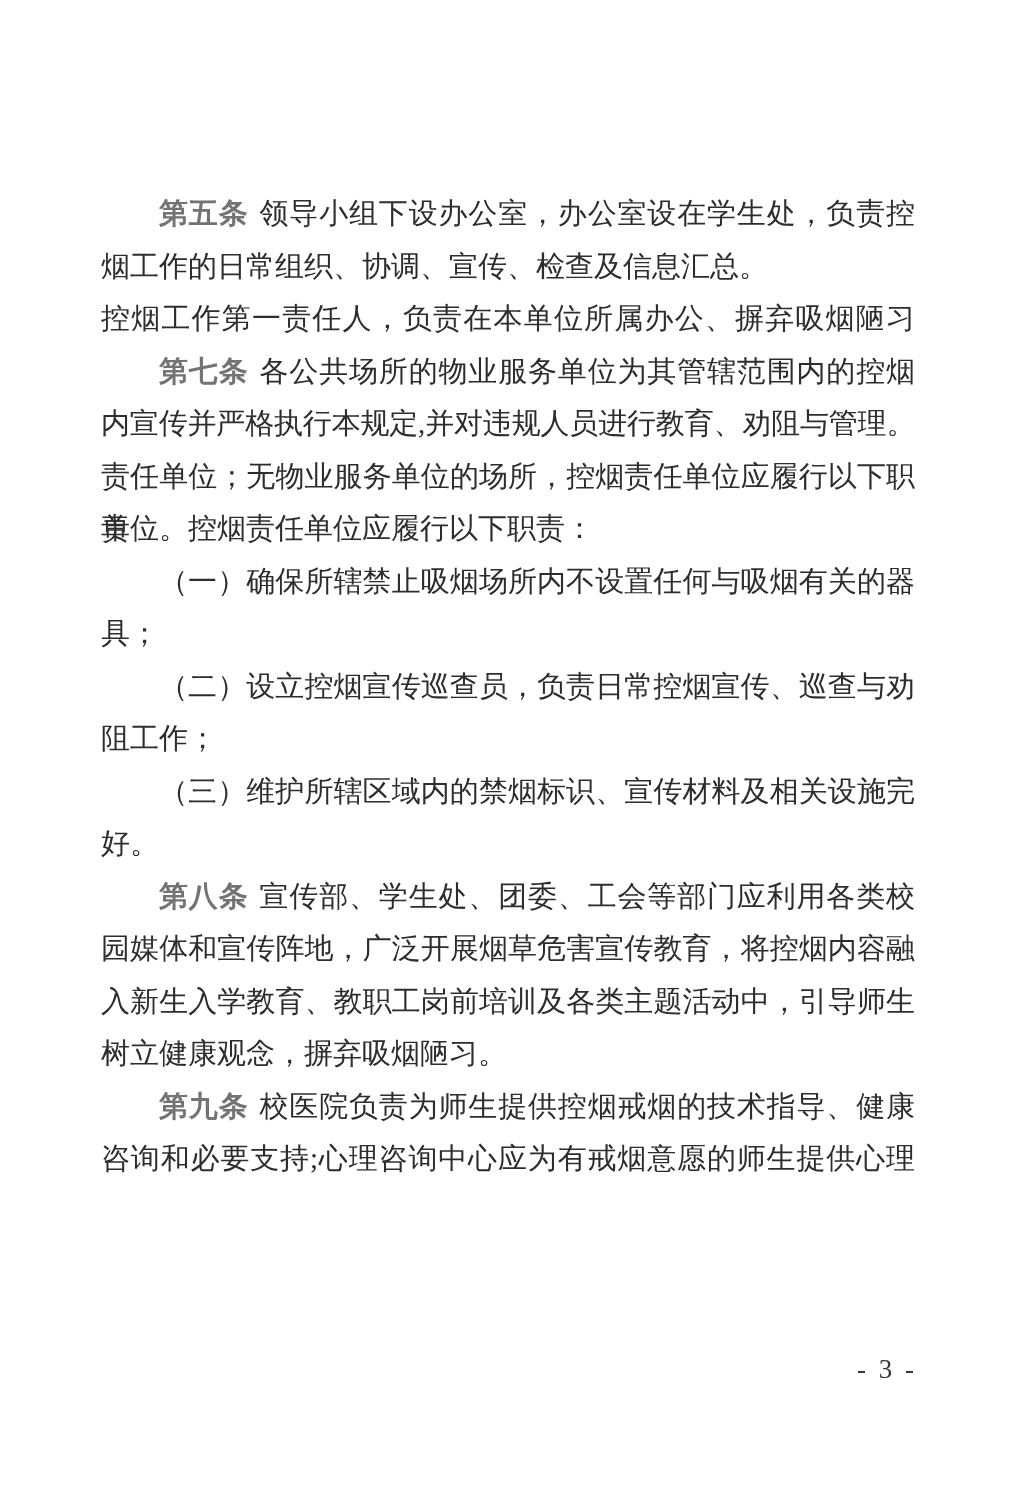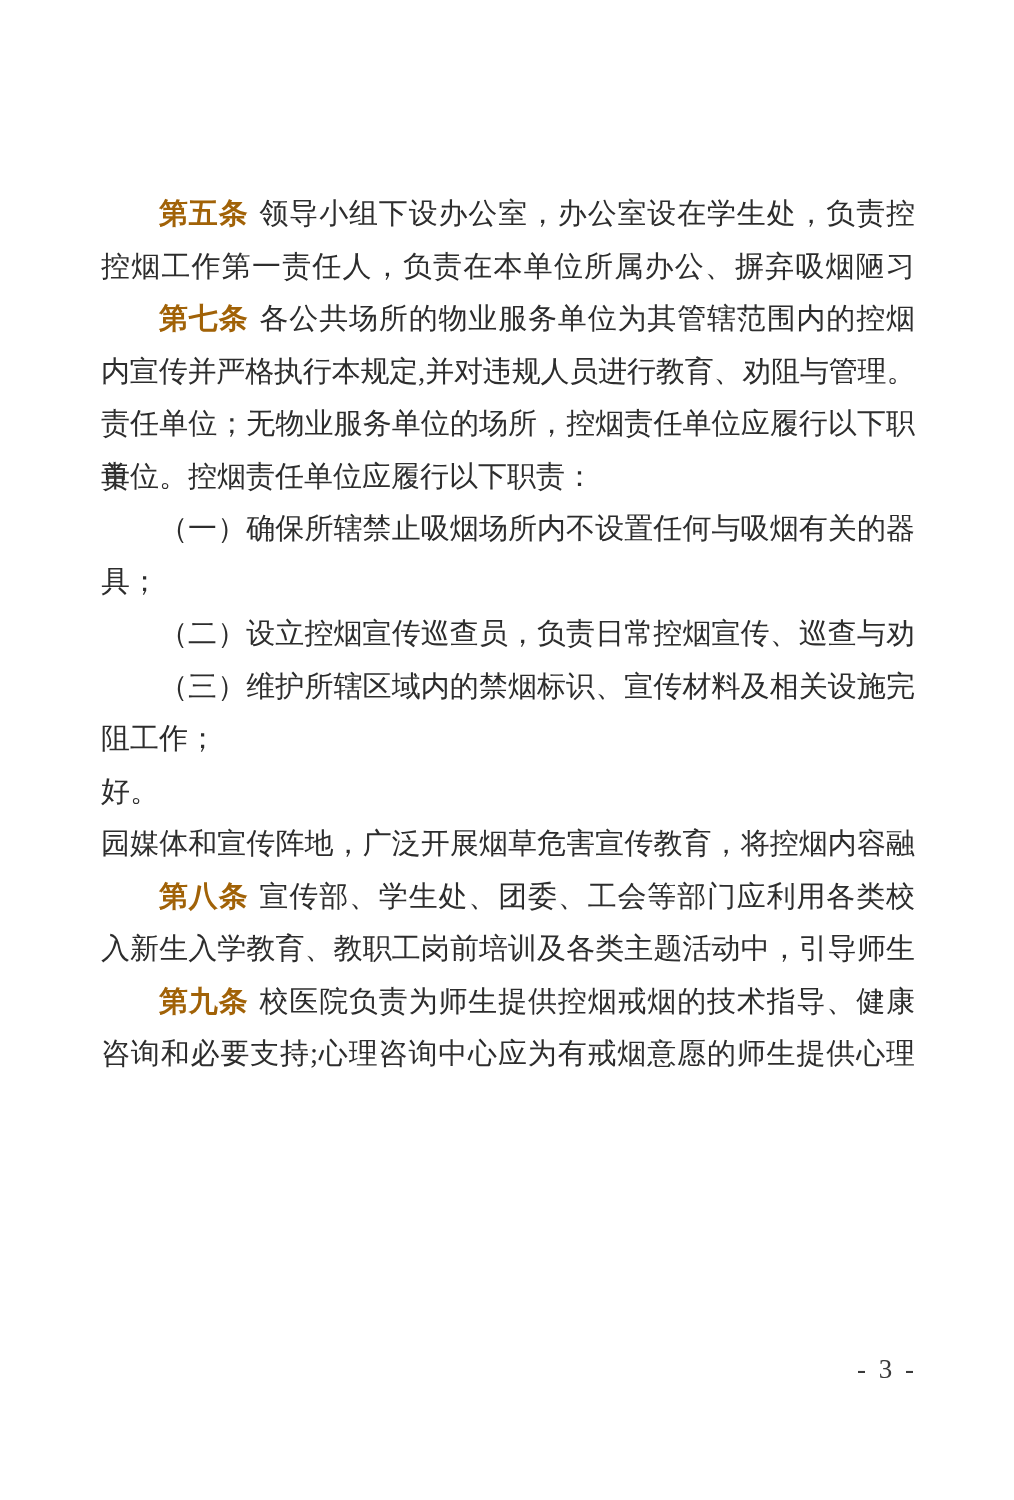--- a/index.html
+++ b/index.html
@@ -37,21 +37,21 @@
     text-align-last: justify;
   }
   .line.indent {
     text-indent: 2em;
   }
   .line.tight {
     letter-spacing: -0.45px;
   }
   .art {
     font-weight: 700;
-    color: #a16207;
+    color: #737373;
     margin-right: 0.38em;
     font-family: Liberation Serif, serif;
   }
   .pagenum {
     position: absolute;
     top: 1354px;
     right: 97px;
     font-size: 27px;
     color: #3a3a3a;
     letter-spacing: 3px;
@@ -59,50 +59,52 @@
 </style>
 </head>
 <body>
 
 <div class="page">
 
   <div class="doc-body">
 
     <div class="line indent full"><b class="art">第五条</b><span>领导小组下设办公室，办公室设在学生处，负责控</span></div>
 
+    <div class="line"><span>烟工作的日常组织、协调、宣传、检查及信息汇总。</span></div>
 
 
     <div class="line full"><span>控烟工作第一责任人，负责在本单位所属办公、摒弃吸烟陋习</span></div>
 
     <div class="line indent full"><b class="art">第七条</b><span>各公共场所的物业服务单位为其管辖范围内的控烟</span></div>
 
     <div class="line full tight"><span>内宣传并严格执行本规定,并对违规人员进行教育、劝阻与管理。</span></div>
 
     <div class="line full"><span>责任单位；无物业服务单位的场所，控烟责任单位应履行以下职责</span></div>
 
     <div class="line"><span>单位。控烟责任单位应履行以下职责：</span></div>
 
     <div class="line indent full"><span>（一）确保所辖禁止吸烟场所内不设置任何与吸烟有关的器</span></div>
 
     <div class="line"><span>具；</span></div>
 
     <div class="line indent full"><span>（二）设立控烟宣传巡查员，负责日常控烟宣传、巡查与劝</span></div>
 
+    <div class="line"><span>阻工作；</span></div>
+
     <div class="line indent full"><span>（三）维护所辖区域内的禁烟标识、宣传材料及相关设施完</span></div>
-
-    <div class="line"><span>阻工作；</span></div>
 
     <div class="line"><span>好。</span></div>
 
+    <div class="line indent full"><b class="art">第八条</b><span>宣传部、学生处、团委、工会等部门应利用各类校</span></div>
+
     <div class="line full"><span>园媒体和宣传阵地，广泛开展烟草危害宣传教育，将控烟内容融</span></div>
-
-    <div class="line indent full"><b class="art">第八条</b><span>宣传部、学生处、团委、工会等部门应利用各类校</span></div>
 
     <div class="line full"><span>入新生入学教育、教职工岗前培训及各类主题活动中，引导师生</span></div>
 
+    <div class="line"><span>树立健康观念，摒弃吸烟陋习。</span></div>
 
     <div class="line indent full"><b class="art">第九条</b><span>校医院负责为师生提供控烟戒烟的技术指导、健康</span></div>
 
     <div class="line full"><span>咨询和必要支持;心理咨询中心应为有戒烟意愿的师生提供心理</span></div>
 
 
   </div>
 
   <div class="pagenum">- 3 -</div>
 

